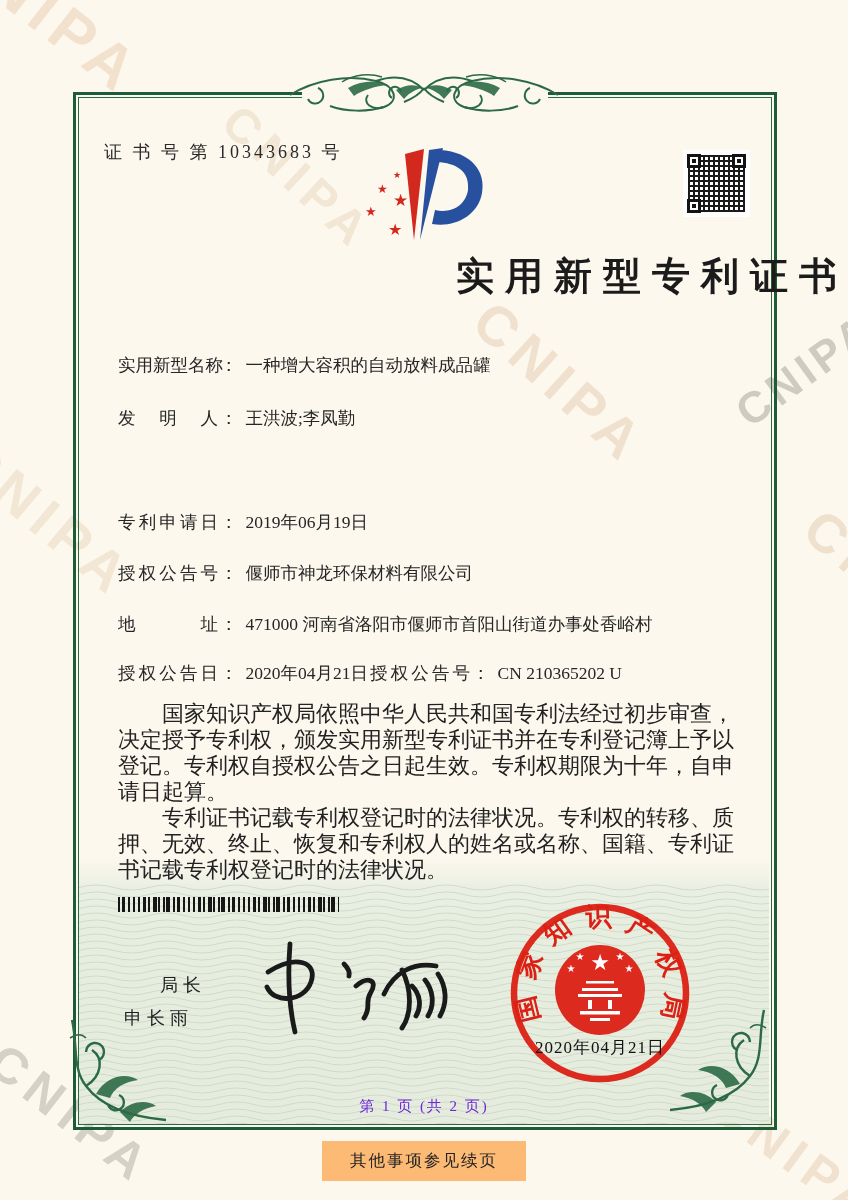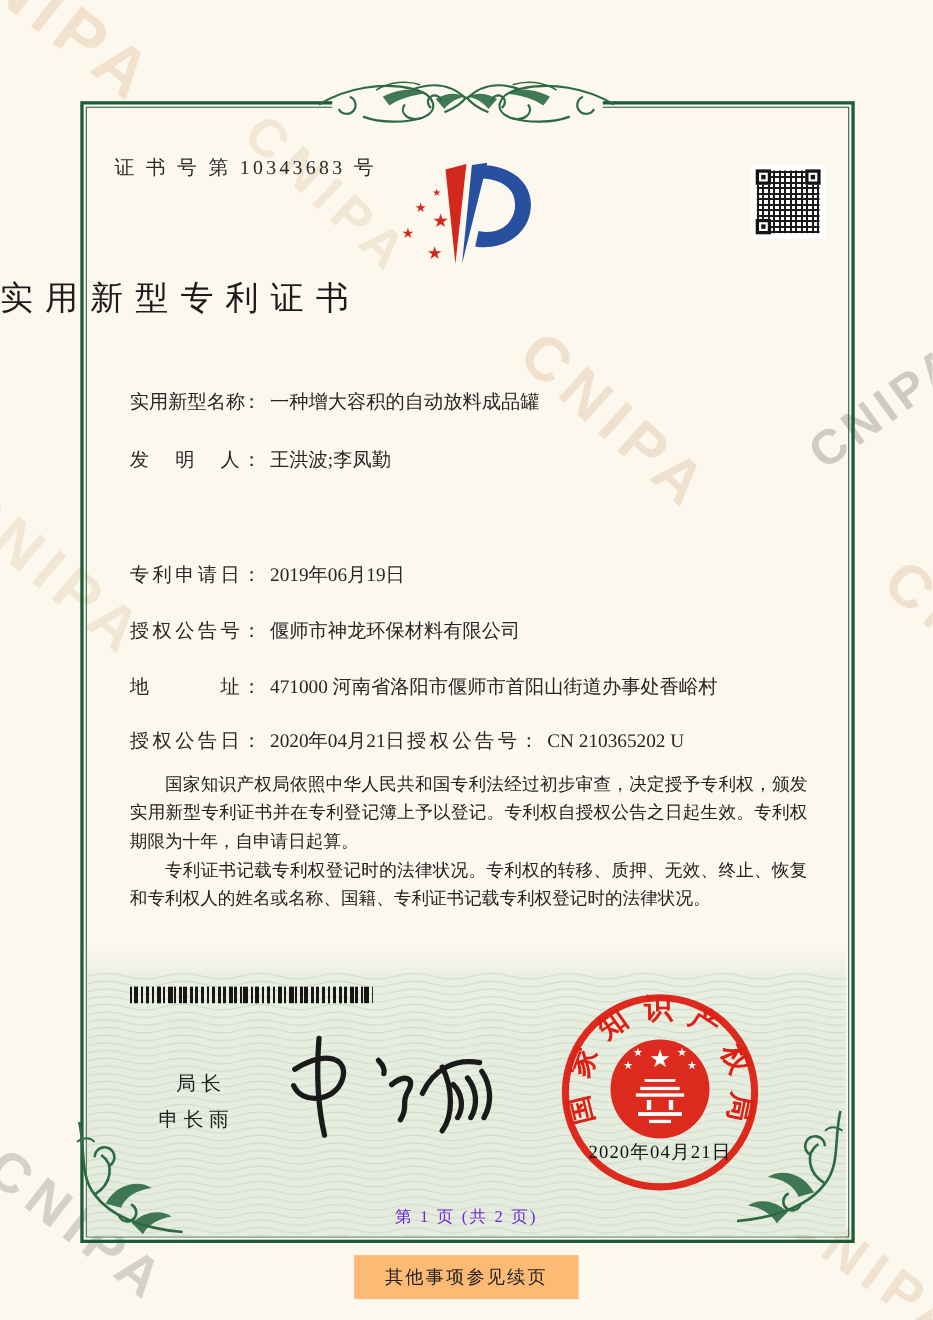--- a/index.html
+++ b/index.html
@@ -34,43 +34,43 @@
   .certno{position:absolute;left:104px;top:140px;font-size:18px;letter-spacing:3px;color:#2a2a2a;z-index:3;}
   .logo{position:absolute;left:352px;top:138px;z-index:3;}
   .qr{position:absolute;left:683px;top:150px;width:67px;height:67px;background:#fff;z-index:3;}
   .qr-grid{position:absolute;inset:5px;
     background-image:repeating-linear-gradient(0deg,#1a1a1a 0 2px,transparent 2px 5px),
                      repeating-linear-gradient(90deg,#1a1a1a 0 2px,transparent 2px 5px);}
   .qf{position:absolute;width:14px;height:14px;border:3px solid #141414;background:#fff;box-sizing:border-box;}
   .qf::after{content:"";position:absolute;inset:2px;background:#141414;}
   .qf.tl{left:-1px;top:-1px}.qf.tr{right:-1px;top:-1px}.qf.bl{left:-1px;bottom:-1px}
 
-  .title{position:absolute;left:0;top:251px;width:100%;text-align:left;font-size:30px;
-         font-weight:400;letter-spacing:11px;color:#1b1b1b;z-index:3;}
+  .title{position:absolute;left:0;top:251px;width:100%;text-align:right;font-size:38px;
+         font-weight:700;letter-spacing:11px;color:#1b1b1b;z-index:3;}
 
   
   .row{position:absolute;left:118px;width:630px;font-size:17.5px;z-index:3;white-space:nowrap;}
   .row .lab{display:inline-block;width:100px;text-align:justify;text-align-last:justify;vertical-align:bottom;}
   .row .col{display:inline-block;margin:0 8px 0 2px;}
   .r1{top:353px}.r2{top:406px}.r3{top:458px}.r4{top:510px}.r5{top:561px}.r6{top:612px}.r7{top:661px}
   .grant-right{position:absolute;left:252px;top:0;}
   .grant-right .lab{width:100px;}
 
-  .paras{position:absolute;left:118px;top:701px;width:616px;font-size:16px;line-height:26px;
+  .paras{position:absolute;left:118px;top:701px;width:616px;font-size:22px;line-height:26px;
          text-align:justify;z-index:3;color:#222;}
   .paras p{margin:0;text-indent:2em;}
 
   .barcode{position:absolute;left:118px;top:897px;width:221px;height:15px;z-index:3;
     background-image:repeating-linear-gradient(90deg,#161616 0 2px,transparent 2px 5px),
                      repeating-linear-gradient(90deg,transparent 0 4px,#161616 4px 6px,transparent 6px 11px);}
 
   .officer-title{position:absolute;left:124px;top:973px;font-size:18px;letter-spacing:5px;
     font-family:"Liberation Sans","DejaVu Sans",sans-serif;color:#1e1e1e;z-index:3;margin-left:36px;}
   .officer-name{position:absolute;left:124px;top:1006px;font-size:18px;letter-spacing:5px;
-    font-family:"Liberation Sans","DejaVu Sans",sans-serif;color:#1e1e1e;z-index:3;margin-left:20px;}
+    font-family:"Liberation Sans","DejaVu Sans",sans-serif;color:#1e1e1e;z-index:3;}
   .signature{position:absolute;left:252px;top:930px;z-index:4;}
 
   .seal{position:absolute;left:500px;top:893px;z-index:5;}
   .seal-date{position:absolute;left:500px;top:1036px;width:200px;text-align:center;
     font-size:17px;letter-spacing:1px;color:#111;z-index:6;}
 
   .fl{position:absolute;z-index:4;}
   .fl-bl{left:62px;top:1016px;}
   .fl-br{left:664px;top:1006px;transform:scaleX(-1);}
 

